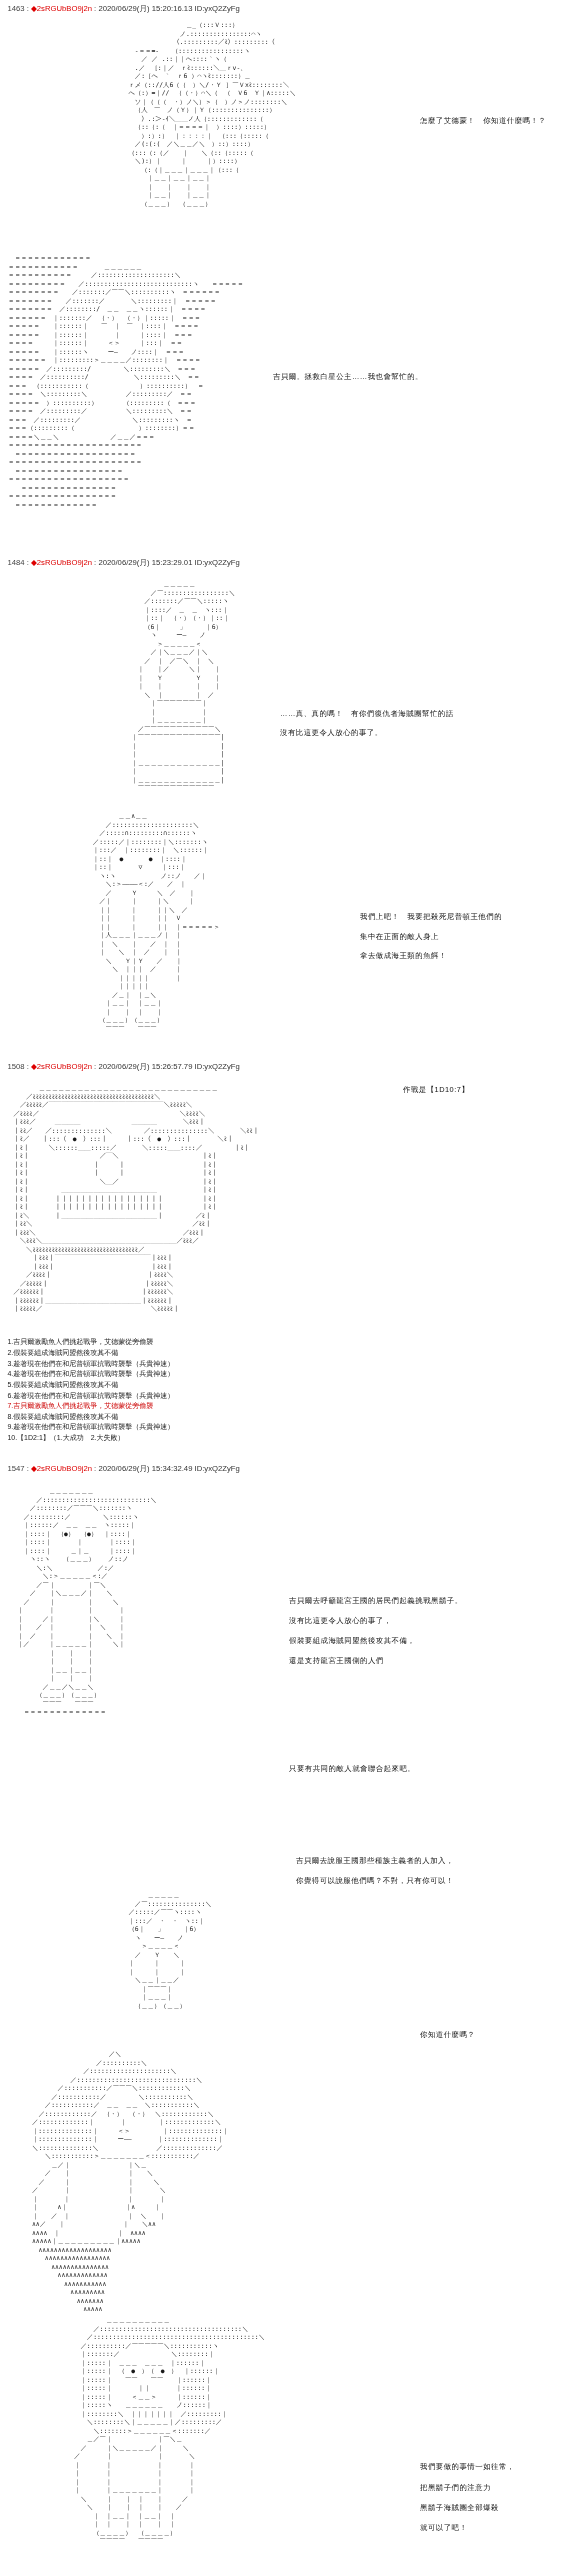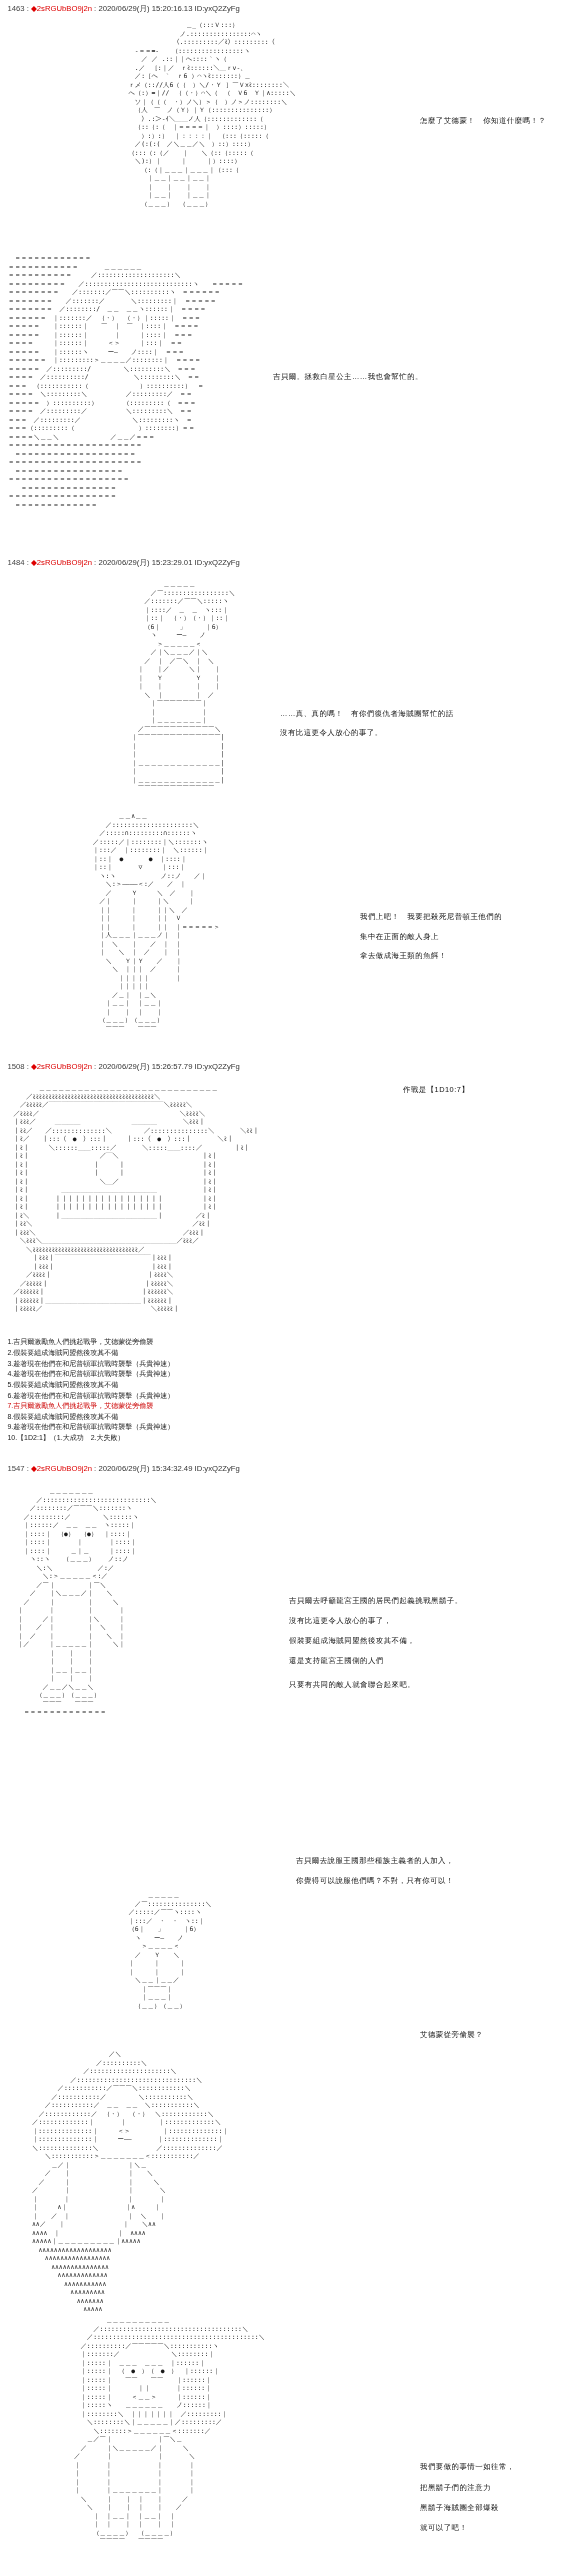--- a/index.html
+++ b/index.html
@@ -207,40 +207,40 @@
 　　　　　　｜＿＿｜＿＿｜
 　　　　　　｜　　｜　　｜
 　　　　　／＿＿／＼＿＿＼
 　　　　（＿＿＿）（＿＿＿）
 　　　　　￣￣￣　　￣￣￣
 　　＝＝＝＝＝＝＝＝＝＝＝＝＝</pre>
   <div class="dlg" style="left:289px;top:1596px">吉貝爾去呼籲龍宮王國的居民們起義挑戰黑鬍子。</div>
   <div class="dlg" style="left:289px;top:1616px">沒有比這更令人放心的事了，</div>
   <div class="dlg" style="left:289px;top:1636px">假裝要組成海賊同盟然後攻其不備，</div>
   <div class="dlg" style="left:289px;top:1656px">還是支持龍宮王國側的人們</div>
-  <div class="dlg" style="left:289px;top:1680px">只要有共同的敵人就會聯合起來吧。</div>
+  <div class="dlg" style="left:289px;top:1764px">只要有共同的敵人就會聯合起來吧。</div>
 
   <div class="dlg" style="left:296px;top:1856px">吉貝爾去說服王國那些種族主義者的人加入，</div>
   <div class="dlg" style="left:296px;top:1876px">你覺得可以說服他們嗎？不對，只有你可以！</div>
 
   <pre class="aa" style="left:122px;top:1891px">　　　　＿＿＿＿＿
 　　／￣:::::::::::::::＼
 　／:::::／￣￣ヽ::::ヽ
 　｜:::／　・　・　ヽ::｜
 　（6｜　　」　　　｜6）
 　　ヽ　　ー―　　ノ
 　　　＞＿＿＿＿＜
 　　／　　Ｙ　　＼
 　｜　　　｜　　　｜
 　｜　　　｜　　　｜
 　　＼＿＿｜＿＿／
 　　　｜￣￣￣｜
 　　　｜＿＿＿｜
 　　（＿＿）（＿＿）</pre>
-  <div class="dlg" style="left:420px;top:2030px">艾德蒙從旁偷襲？</div>
+  <div class="dlg" style="left:420px;top:2030px">你知道什麼嗎？</div>
 
   <pre class="aa" style="left:32px;top:2050px">　　　　　　　　　　　　／＼
 　　　　　　　　　　／::::::::::＼
 　　　　　　　　／:::::::::::::::::::::＼
 　　　　　　／:::::::::::::::::::::::::::::::＼
 　　　　／:::::::::::／￣￣￣＼::::::::::::＼
 　　　／:::::::::::／　　　　　＼:::::::::::＼
 　　／:::::::::::／　＿＿　＿＿　＼:::::::::::＼
 　／::::::::::::／　（・）　（・）　＼::::::::::::＼
 ／:::::::::::::｜　　　　｜　　　　　｜:::::::::::::＼

